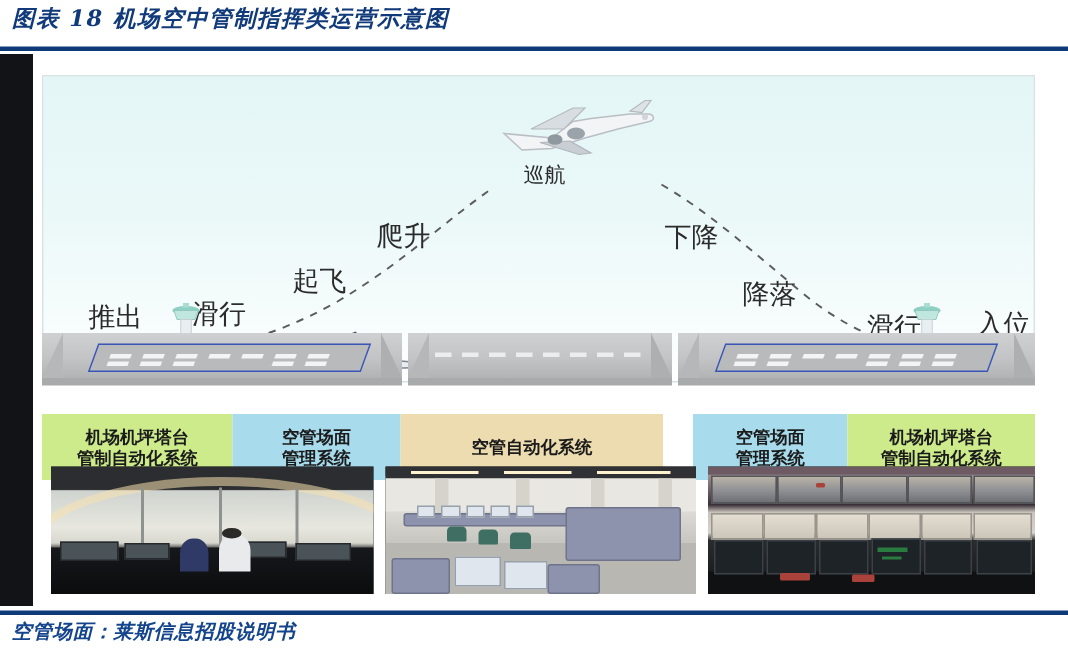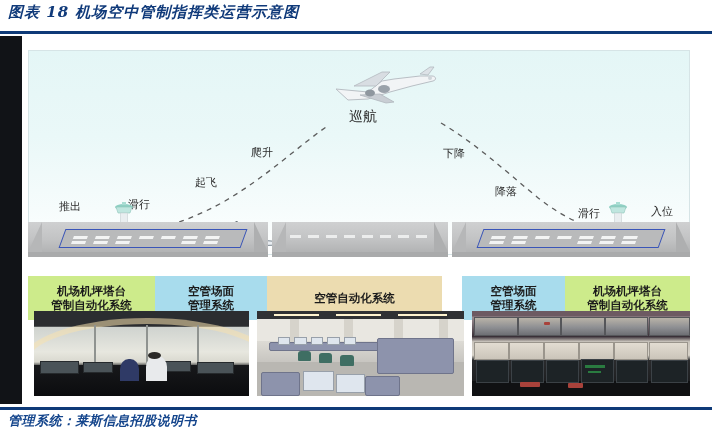--- a/index.html
+++ b/index.html
@@ -36,21 +36,21 @@
   #diagram{
     position:absolute;left:28px;top:50px;width:662px;height:205px;
     background:linear-gradient(180deg,#e4f6f6 0%,#eaf8f8 42%,#f6fcfc 78%,#ffffff 100%);
     border:1px solid #d6e4e6;box-sizing:border-box;overflow:hidden;
   }
   #trajectory{position:absolute;left:0;top:0;width:660px;height:203px;}
 
   .phase-label{
     position:absolute;
     font-family:"DejaVu Sans","Liberation Sans",sans-serif;
-    font-size:11px;color:#2b2b2b;white-space:nowrap;font-weight:500;
+    font-size:18px;color:#2b2b2b;white-space:nowrap;font-weight:500;
   }
   .cruise-label{font-size:14px;}
 
   
   #plane-cruise{position:absolute;left:295px;top:8px;width:118px;height:52px;}
 
   
   #ground-band{position:absolute;left:28px;top:222px;width:662px;height:35px;}
   .ground-seg{position:absolute;top:0;height:30px;background:linear-gradient(180deg,#cfd0d1 0%,#c2c3c4 58%,#b2b3b4 100%);}
   .ground-shadow{position:absolute;height:5px;background:#a9aaab;}
@@ -339,14 +339,14 @@
       <div class="p3-mon" style="left:66%;top:58%;width:14%;height:24%;"></div>
       <div class="p3-mon" style="left:82%;top:58%;width:16%;height:24%;"></div>
       <div class="p3-green" style="left:52%;top:63%;width:9%;height:4%;"></div>
       <div class="p3-green" style="left:53%;top:70%;width:6%;height:3%;"></div>
       <div class="p3-red" style="left:22%;top:83%;width:9%;height:6%;"></div>
       <div class="p3-red" style="left:44%;top:85%;width:7%;height:5%;"></div>
     </div>
   </div>
 
   <div id="bottom-rule"></div>
-  <div id="source-note">管理系统：莱斯信息招股说明书</div>
+  <div id="source-note">空管场面：莱斯信息招股说明书</div>
 </div>
 
 </body></html>

